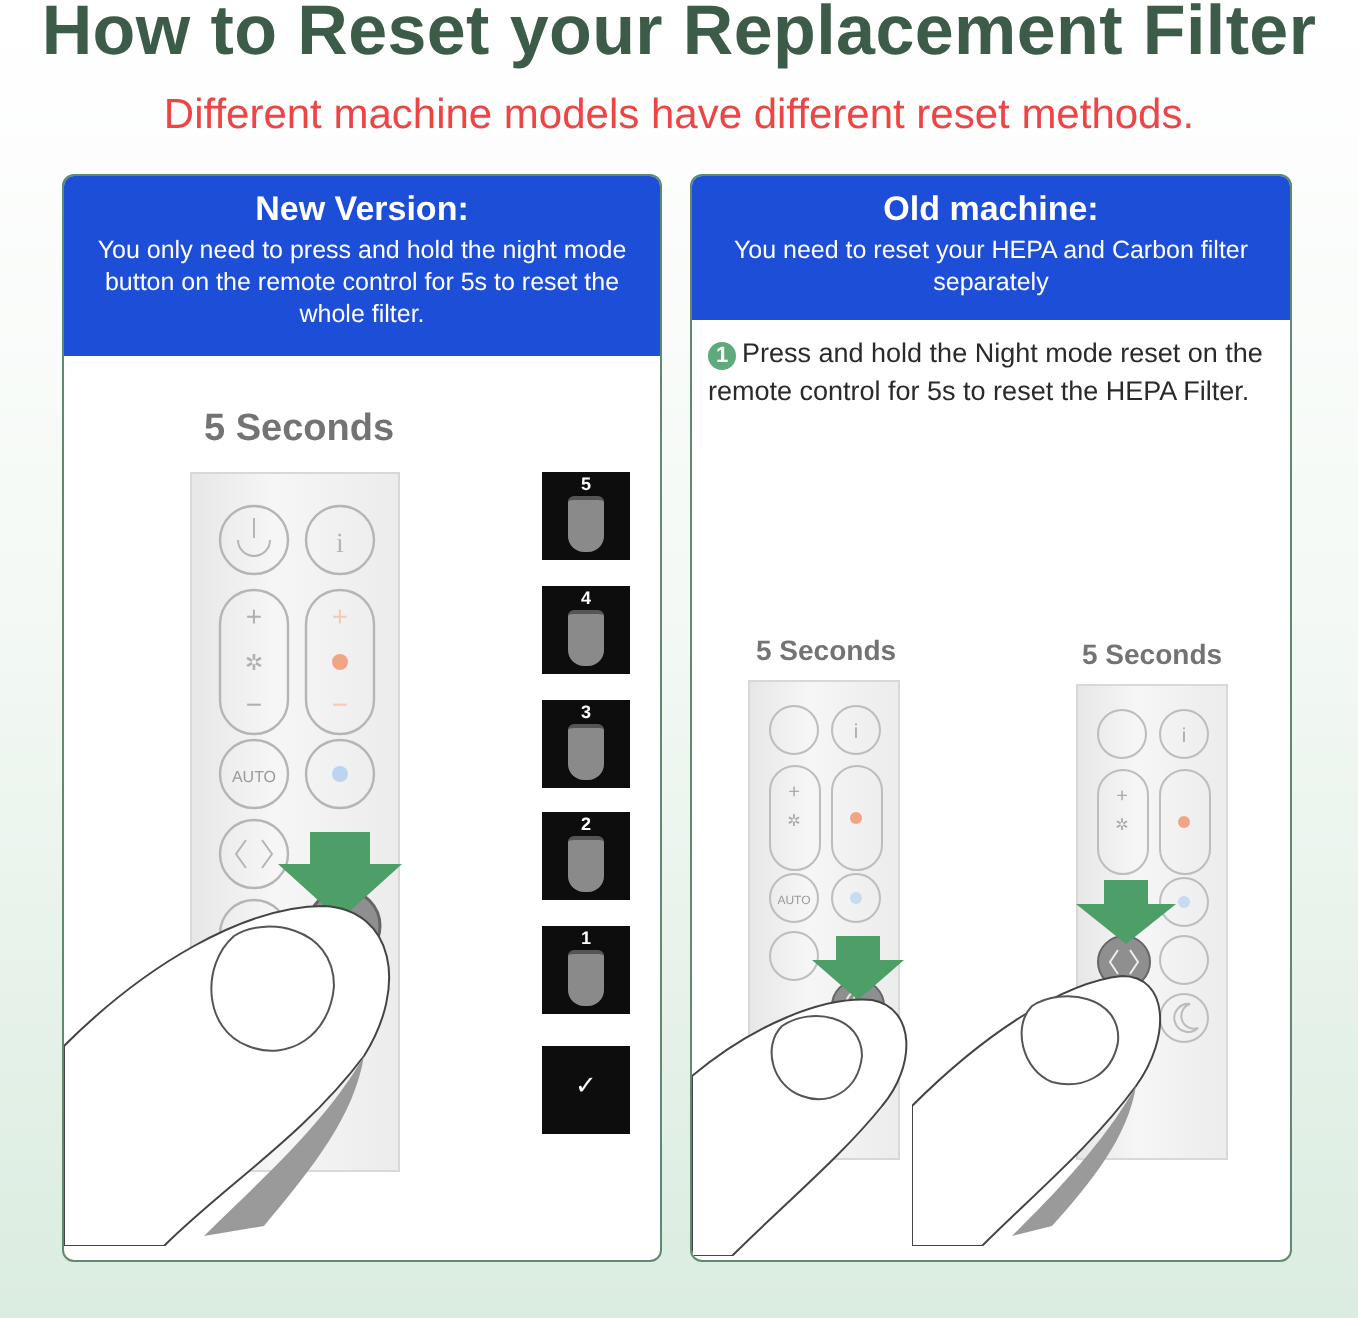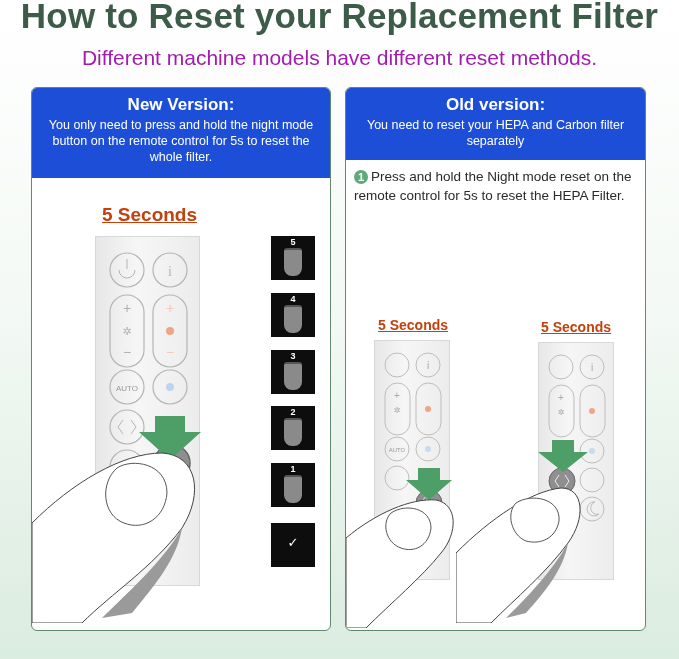--- a/index.html
+++ b/index.html
@@ -10,21 +10,21 @@
     position: relative;
     color: #222;
   }
   .title {
     position: absolute; left: 0; top: 0; width: 679px; text-align: center;
     font-size: 35px; font-weight: bold; color: #3c5b48; letter-spacing: 0.2px;
     line-height: 36px; top: -2px;
   }
   .subtitle {
     position: absolute; left: 0; top: 44px; width: 679px; text-align: center;
-    font-size: 21px; color: #a21caf; line-height: 28px;
+    font-size: 21px; color: #ef4444; line-height: 28px;
   }
   .panel {
     position: absolute; top: 87px; height: 544px;
     background: #fff; border: 1.5px solid #5f8a6d; border-radius: 6px; overflow: hidden;
   }
   .panel.left { left: 31px; width: 300px; }
   .panel.right { left: 345px; width: 301px; }
   .panel-head {
     background: #1d4ed8; color: #fff; text-align: center; padding-top: 7px;
   }
@@ -33,21 +33,21 @@
   .panel-title { font-size: 17px; font-weight: bold; line-height: 20px; }
   .panel-desc { font-size: 12.5px; line-height: 16px; padding: 2px 10px 0; }
   .steps { padding: 8px 6px 0 8px; }
   .step { font-size: 13.5px; line-height: 18.5px; color: #2a2a2a; margin-bottom: 6px; }
   .num {
     display: inline-block; width: 14px; height: 14px; border-radius: 50%;
     background: #5eaa7a; color: #fff; font-size: 11px; font-weight: bold;
     text-align: center; line-height: 14px; margin-right: 3px; vertical-align: 0px;
   }
   .sec-label {
-    position: absolute; font-weight: bold; color: #c2410c; text-decoration: underline;
+    position: absolute; font-weight: bold; color: #737373;
   }
   .remote {
     position: absolute; background: linear-gradient(to right, #e7e7e7, #f6f6f6 40%, #ececec);
     border: 1px solid #d8d8d8;
   }
   .countdown {
     position: absolute; left: 239px; width: 44px; height: 44px; background: #0d0d0d;
   }
   .countdown .n {
     position: absolute; top: 1px; left: 0; width: 100%; text-align: center;
@@ -138,21 +138,21 @@
       <div class="n">1</div>
       <div class="cyl"></div>
     </div>
   <div class="countdown" style="top:435px;">
       <div class="check">✓</div>
     </div>
 </div>
 
 <div class="panel right">
   <div class="panel-head">
-    <div class="panel-title">Old version:</div>
+    <div class="panel-title">Old machine:</div>
     <div class="panel-desc" style="padding: 2px 20px 0;">You need to reset your HEPA and Carbon filter separately</div>
   </div>
   <div class="steps">
     <div class="step">
       <span class="num">1</span><span>Press and hold the Night mode reset on the remote control for 5s to reset the HEPA Filter.</span>
     </div>
   </div>
 
   <div class="sec-label" style="left:32px; top:229px; font-size:14px;">5 Seconds</div>
   <div class="sec-label" style="left:195px; top:231px; font-size:14px;">5 Seconds</div>

